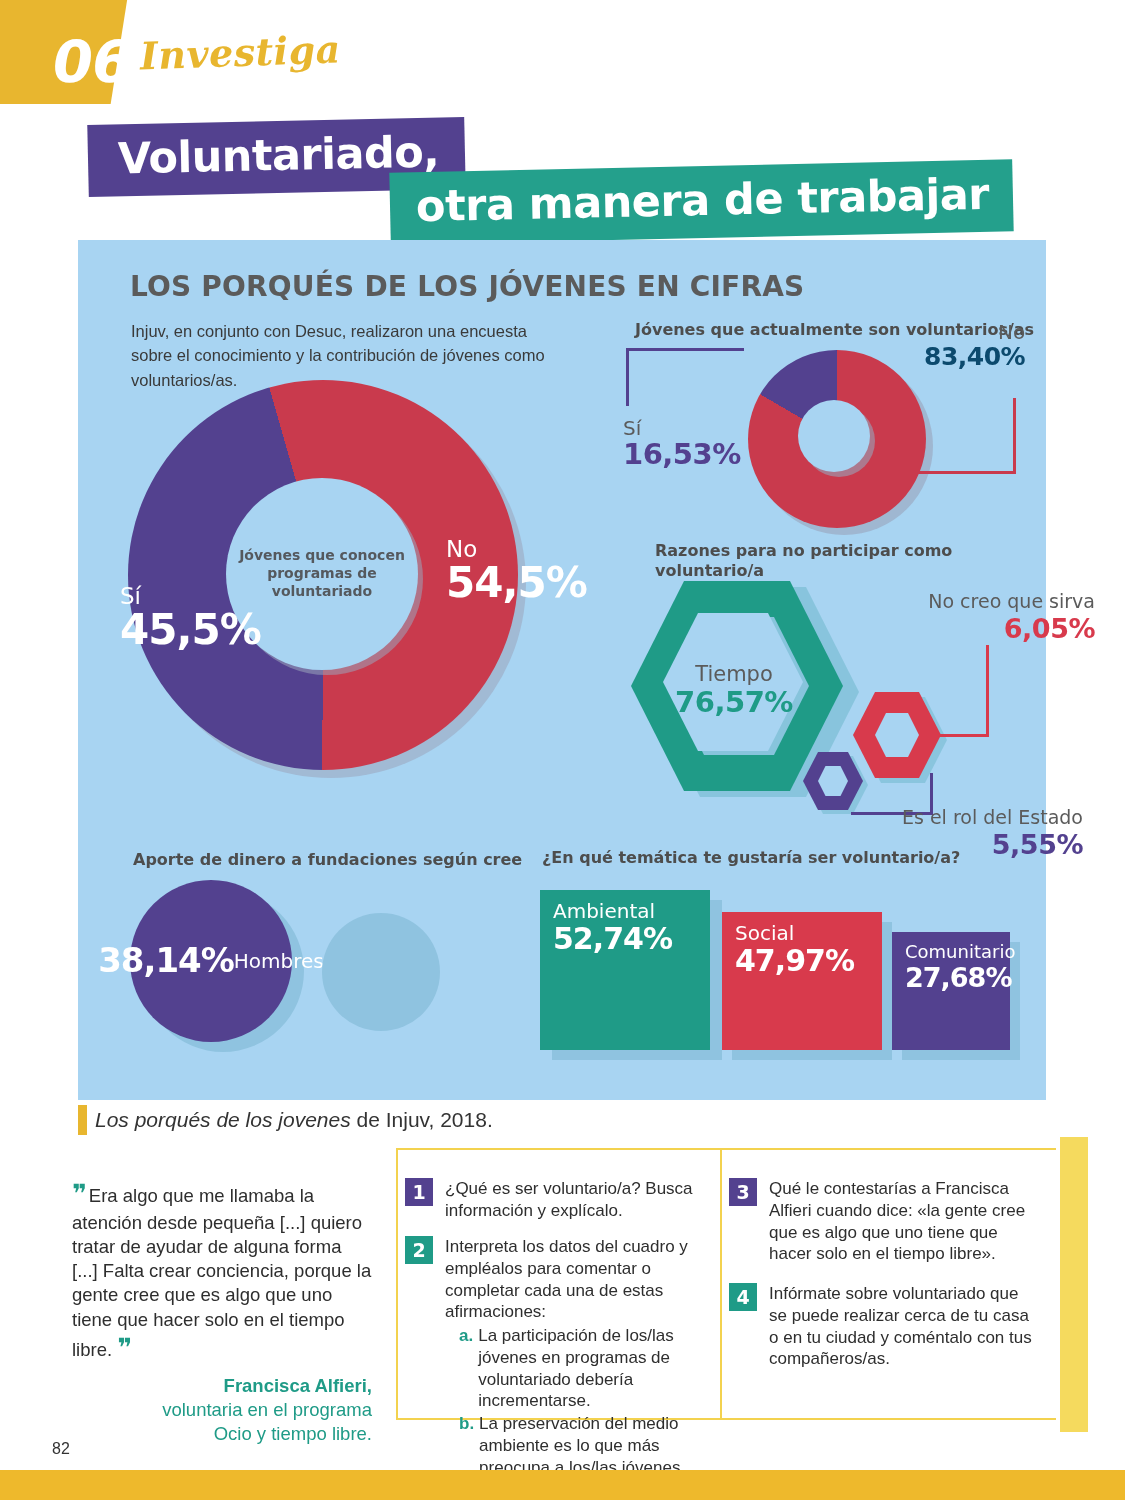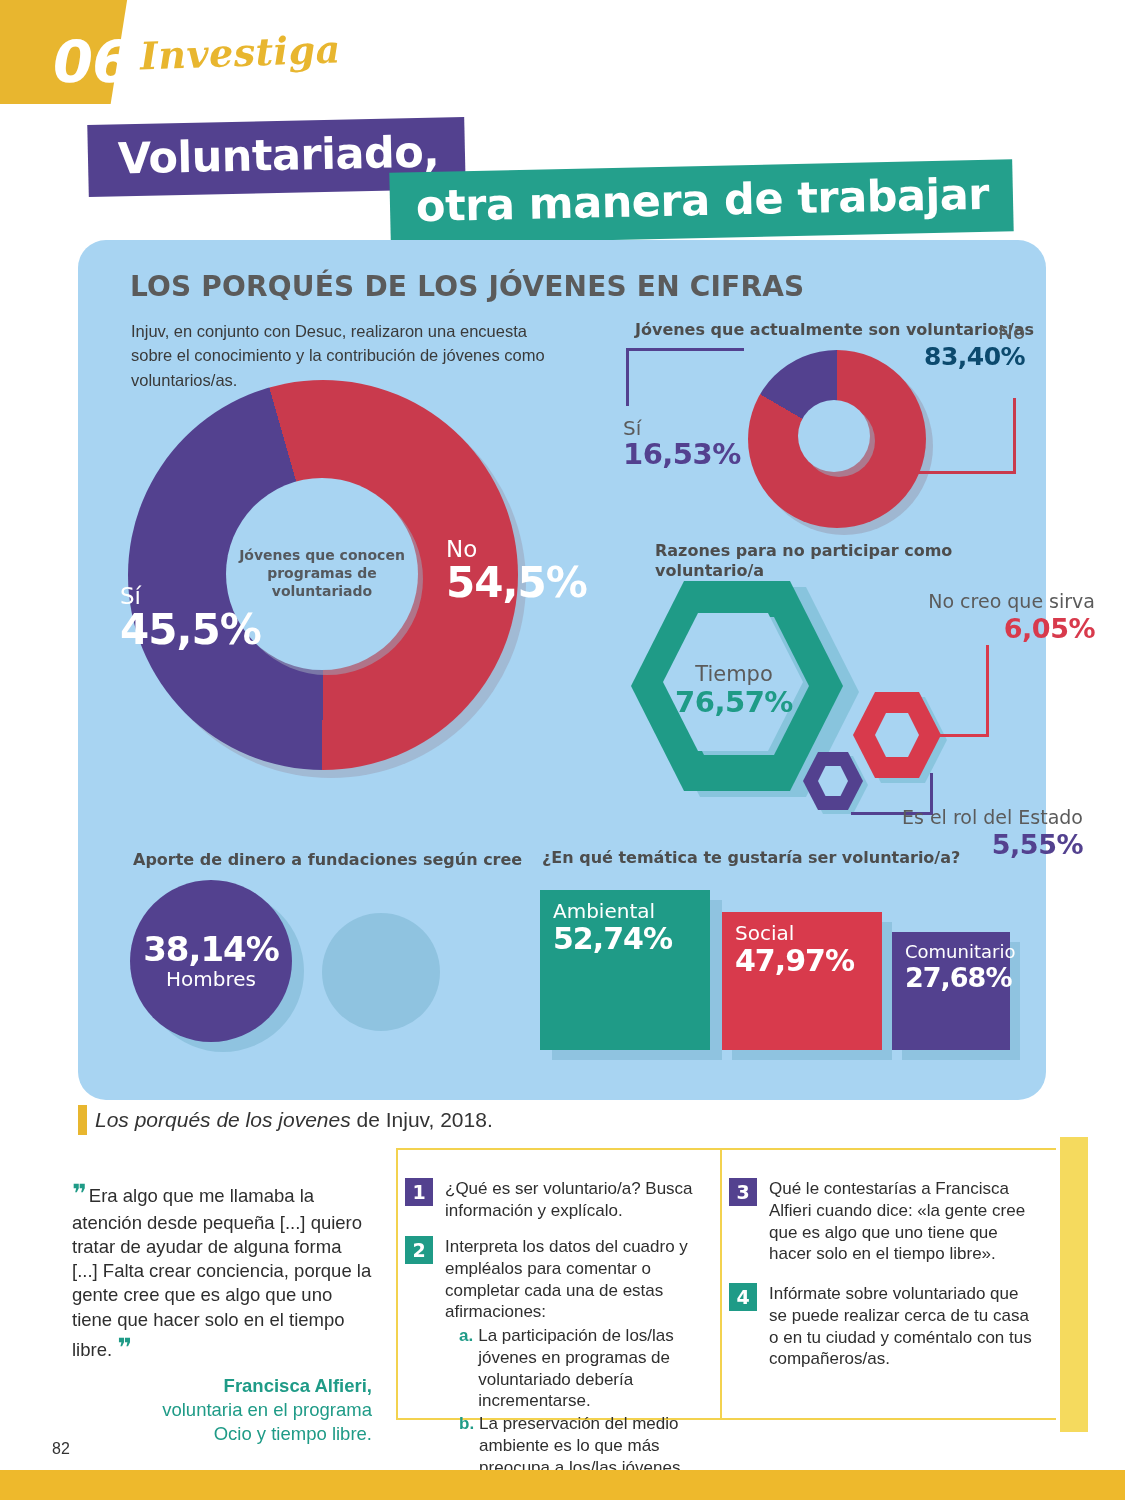--- a/index.html
+++ b/index.html
@@ -52,21 +52,20 @@
     transform: rotate(-1.25deg);
     font-size:43px; font-weight:bold; letter-spacing:-0.5px;
     font-family:"DejaVu Sans", sans-serif;
   }
 
   
   .panel {
     position:absolute; left:78px; top:240px;
     width:968px; height:860px;
     background:#a8d4f2;
-    border-radius:28px;
   }
   .panel-title {
     position:absolute; left:52px; top:30px;
     color:#5b5b5b; font-size:28px; font-weight:bold;
     letter-spacing:0.2px;
     font-family:"DejaVu Sans", sans-serif;
   }
   .intro {
     position:absolute; left:53px; top:79px; width:430px;
     color:#3a3a3a; font-size:16.5px; line-height:1.48;
@@ -199,21 +198,21 @@
   .lbl-hexpur {
     position:absolute; left:180px; top:232px; width:280px; text-align:right;
     font-family:"DejaVu Sans", sans-serif;
   }
   .lbl-hexpur .t1 { color:#5b5b5b; font-size:19px; line-height:1.15; }
   .lbl-hexpur .t2 { color:#53418f; font-size:27px; font-weight:bold; line-height:1.15; letter-spacing:-0.5px;}
 
   
   .bubbles { position:absolute; left:52px; top:640px; width:400px; height:190px; }
   .bub-sh { position:absolute; border-radius:50%; background:#8fc3e0; }
-  .bub { position:absolute; border-radius:50%; display:flex; flex-direction:column;
+  .bub { position:absolute; border-radius:50%; display:flex; flex-direction:row;
          align-items:center; justify-content:center; color:#fff;
          font-family:"DejaVu Sans", sans-serif; }
   .bub .v { font-size:34px; font-weight:bold; letter-spacing:-1px; line-height:1.05; }
   .bub .n { font-size:20px; font-weight:normal; line-height:1.1; }
   #bub1-sh { left:12px; top:10px; width:162px; height:162px; }
   #bub1 { left:0px; top:0px; width:162px; height:162px; background:#53418f; }
   #bub2-sh { left:192px; top:33px; width:118px; height:118px; }
   #bub2 { left:182px; top:25px; width:118px; height:118px; background:#d83a4c; }
   #bub2 .v { font-size:26px; }
   #bub2 .n { font-size:19px; }

